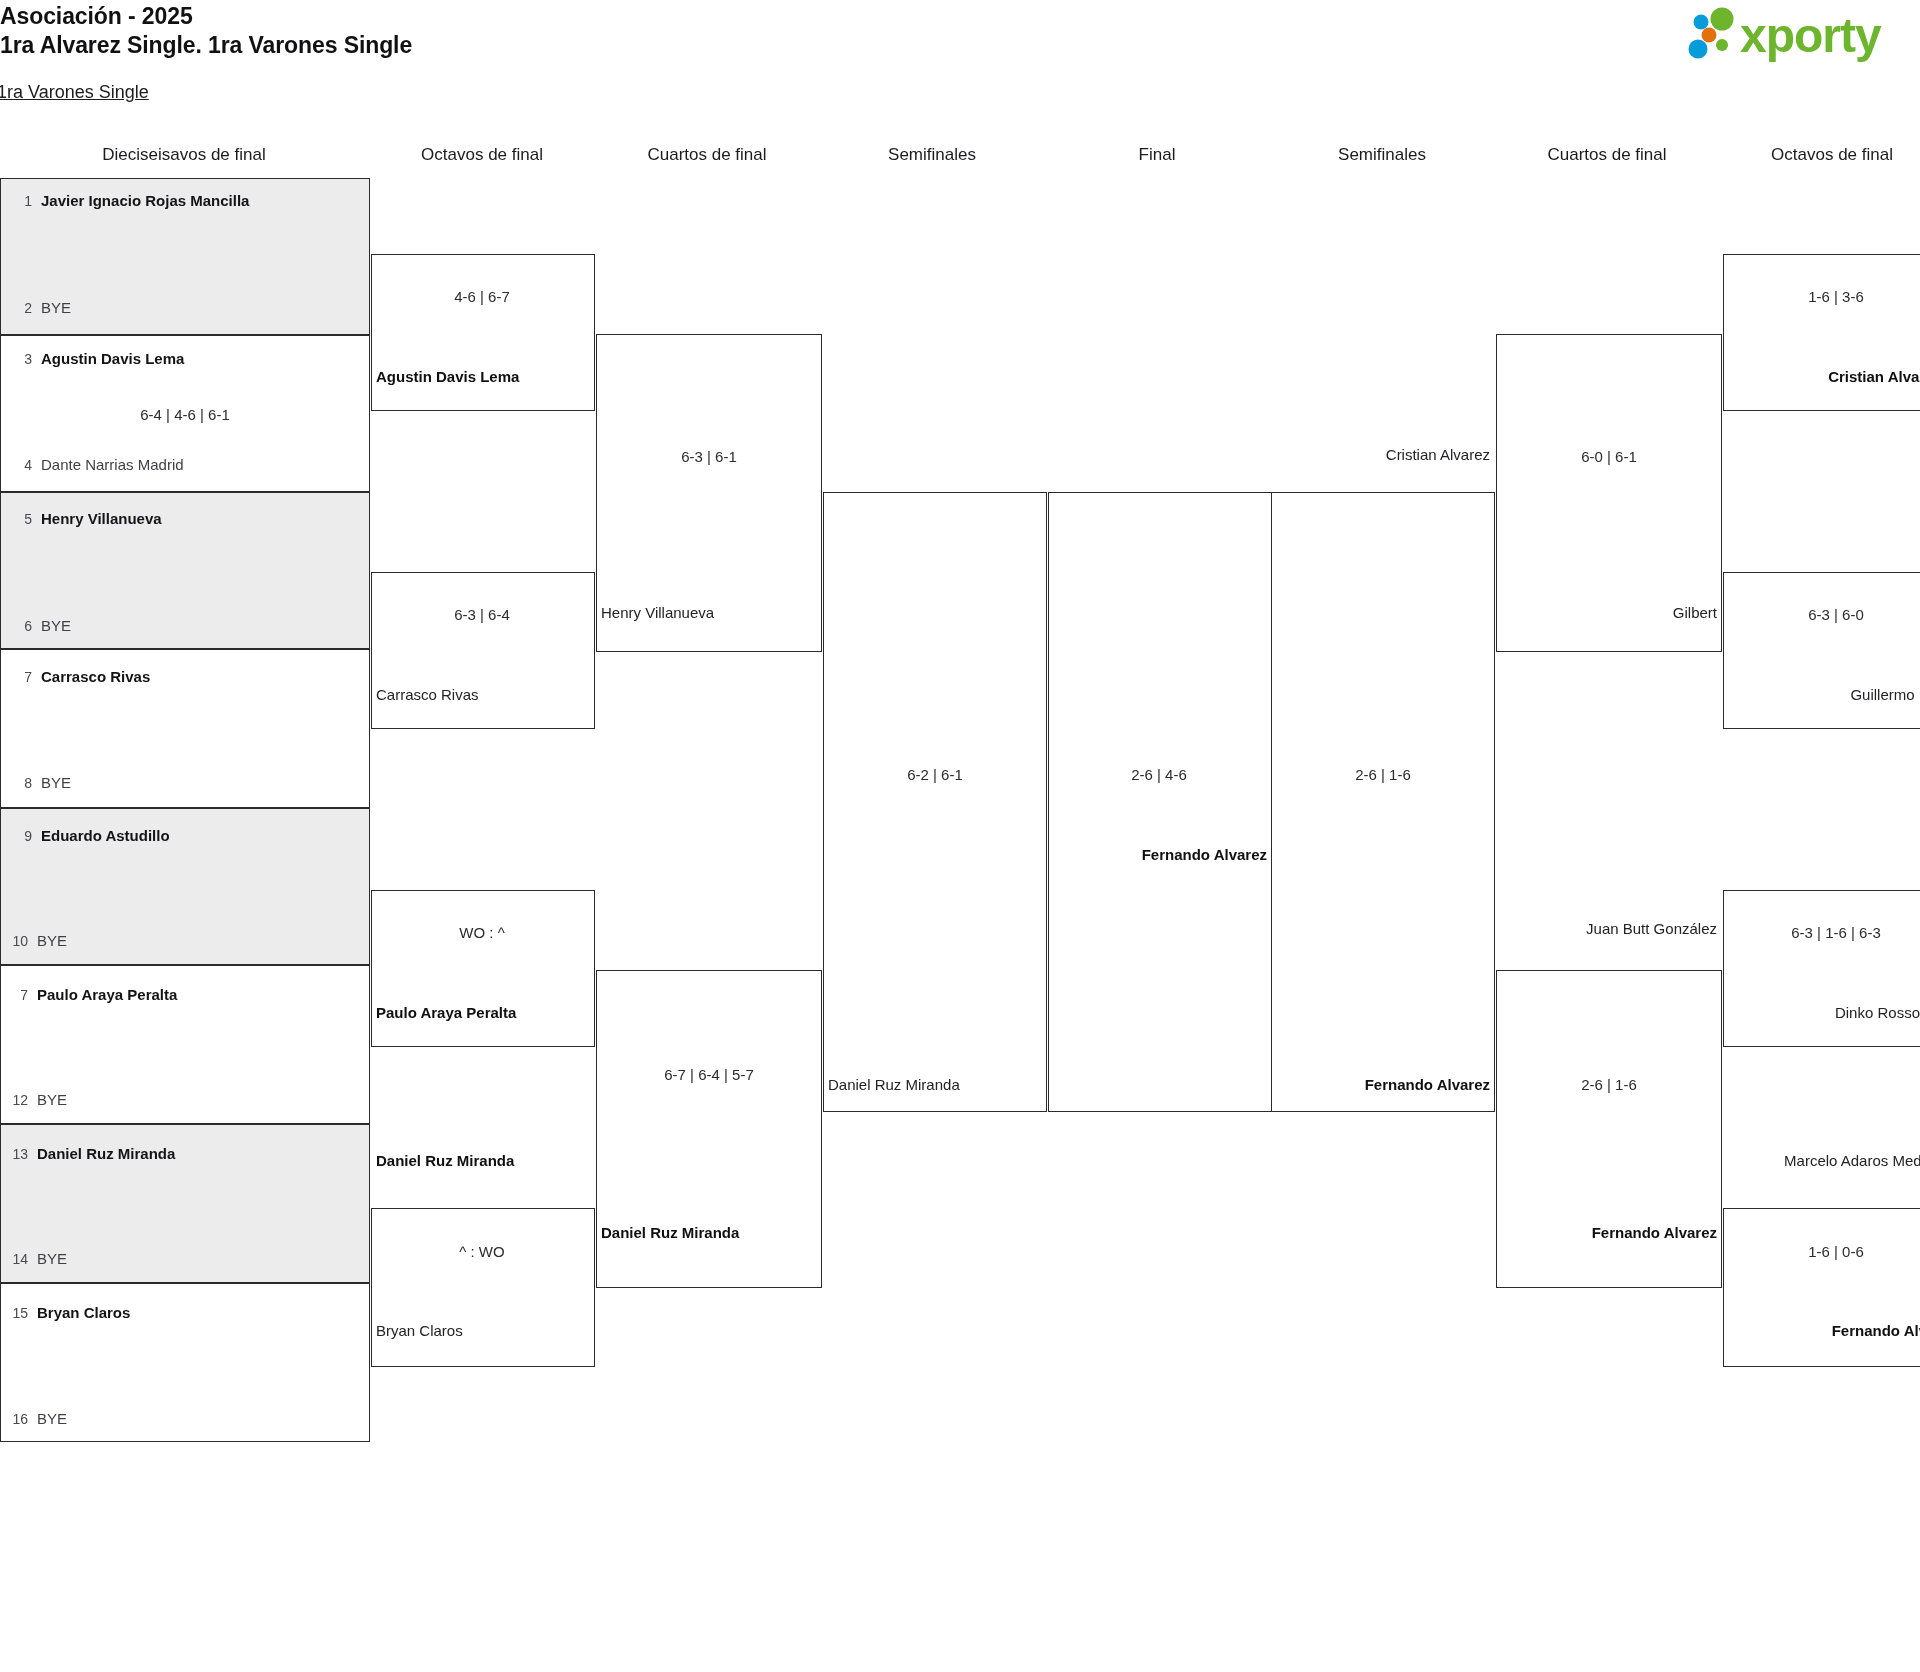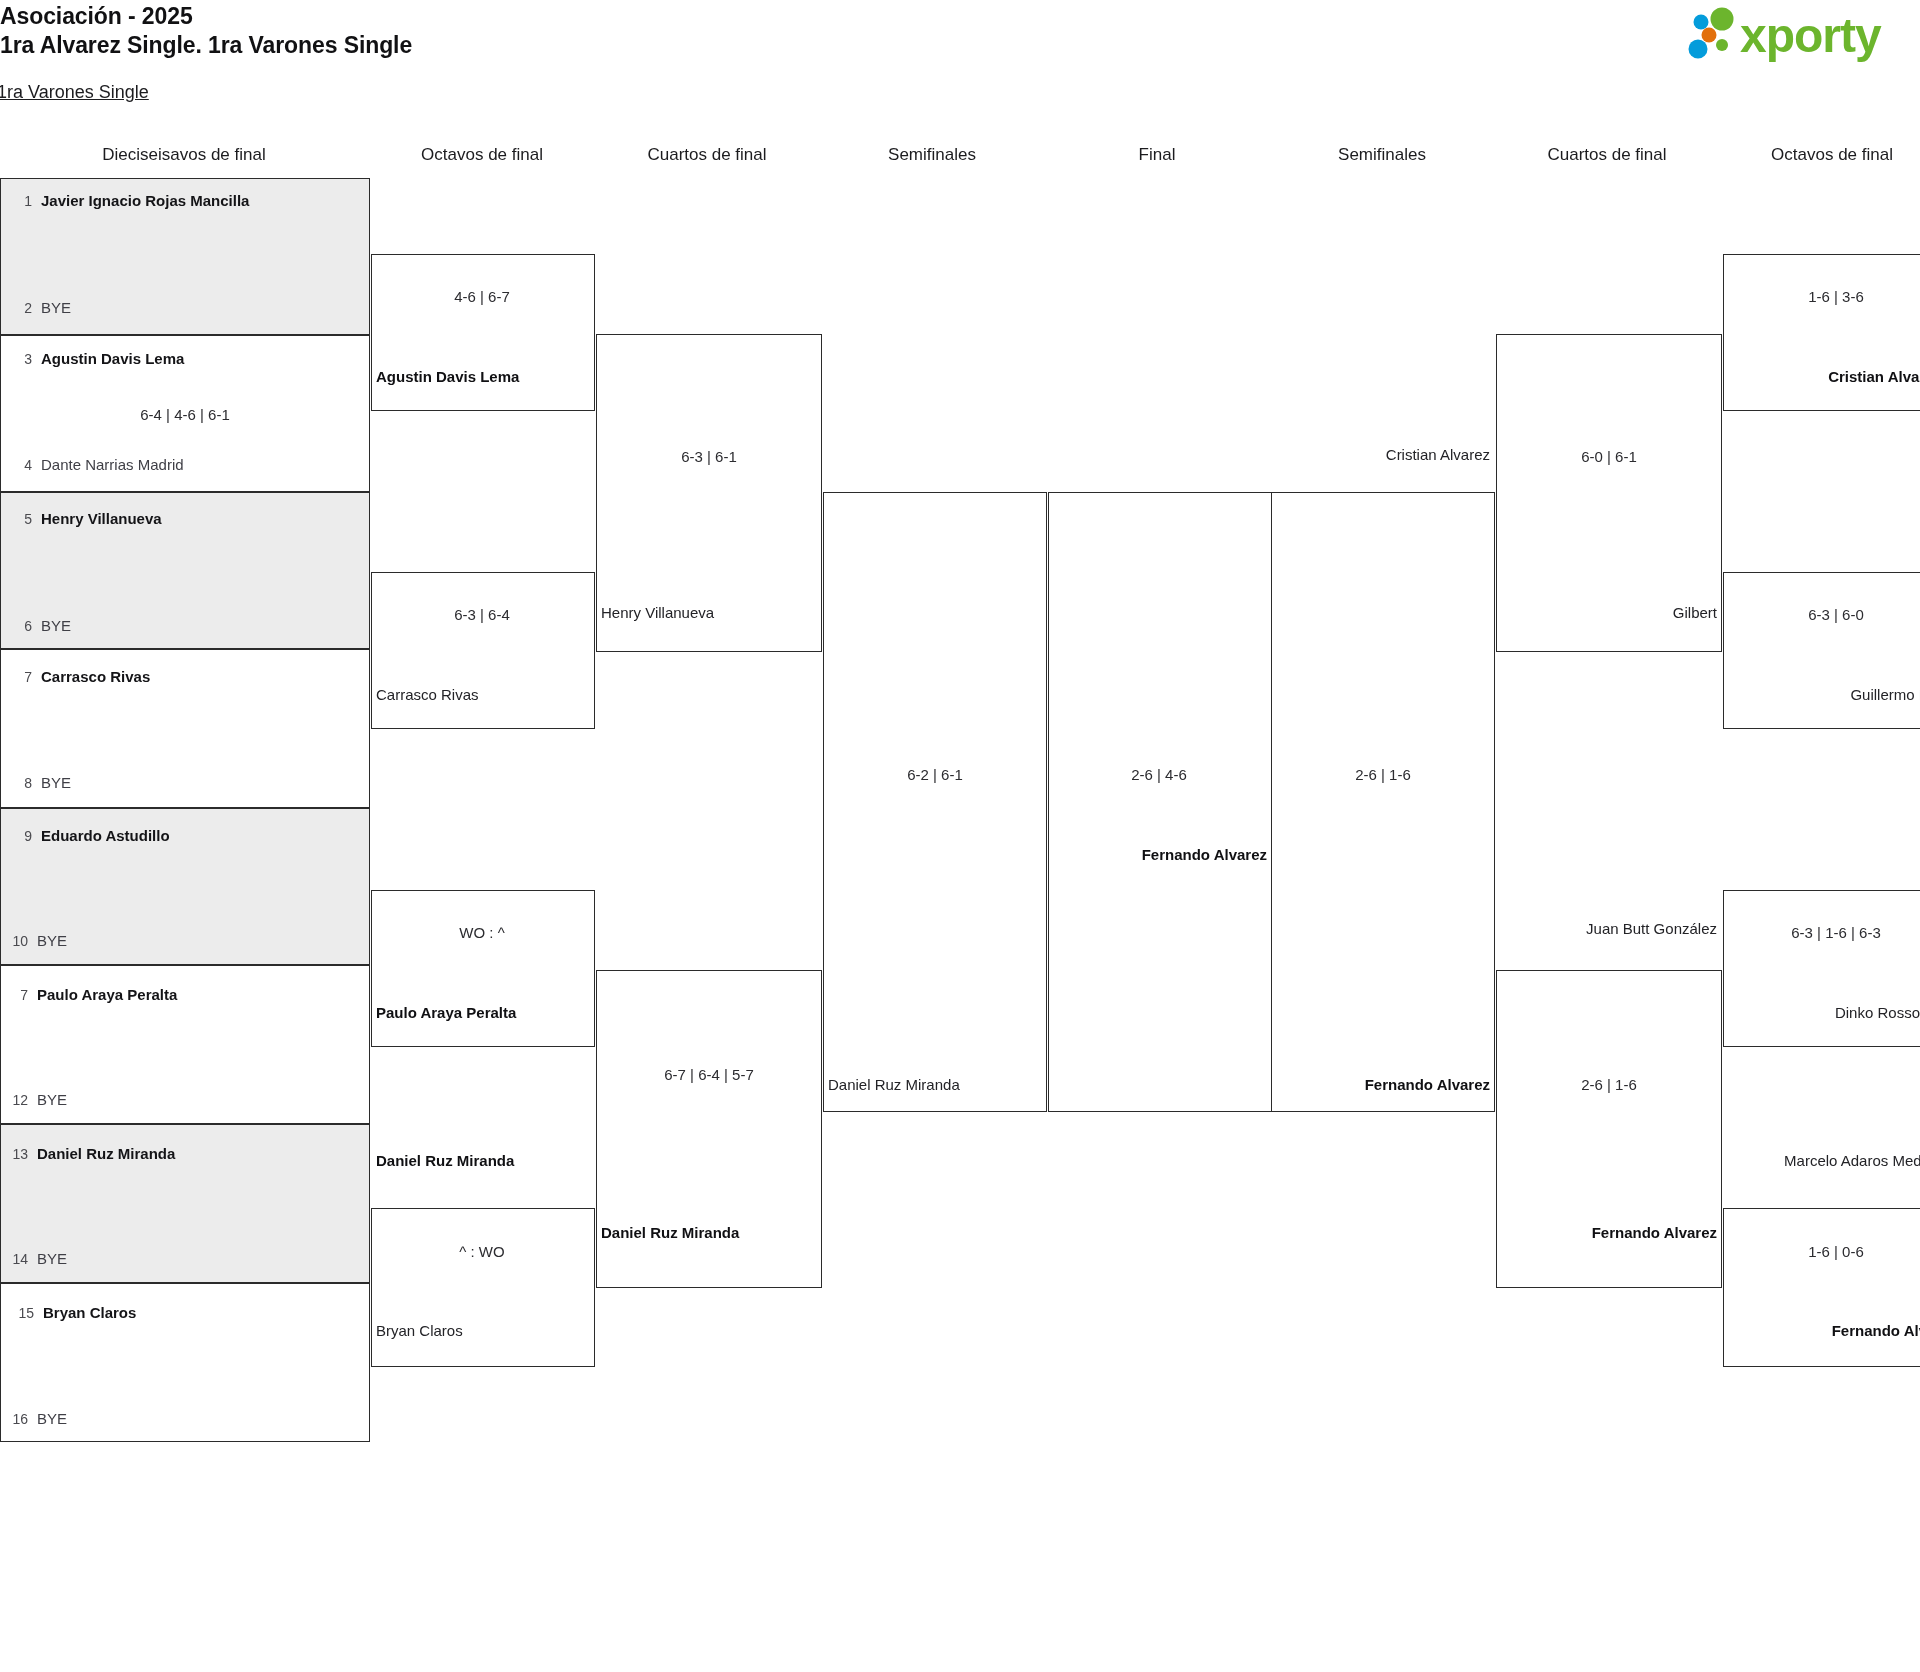--- a/index.html
+++ b/index.html
@@ -208,21 +208,21 @@
 
   <div class="seed-row" style="left:6px; top:1145px;">
     <span class="seed-num">13</span>
     <span class="seed-name">Daniel Ruz Miranda</span>
   </div>
   <div class="seed-row" style="left:6px; top:1250px;">
     <span class="seed-num">14</span>
     <span class="seed-name bye">BYE</span>
   </div>
 
-  <div class="seed-row" style="left:12px; top:1304px;">
+  <div class="seed-row" style="left:6px; top:1304px;">
     <span class="seed-num">15</span>
     <span class="seed-name">Bryan Claros</span>
   </div>
   <div class="seed-row" style="left:6px; top:1410px;">
     <span class="seed-num">16</span>
     <span class="seed-name bye">BYE</span>
   </div>
 
   <div class="slot" style="left:371px; top:254px; width:224px; height:157px;"></div>
   <div class="score" style="left:482px; top:288px;">4-6 | 6-7</div>

